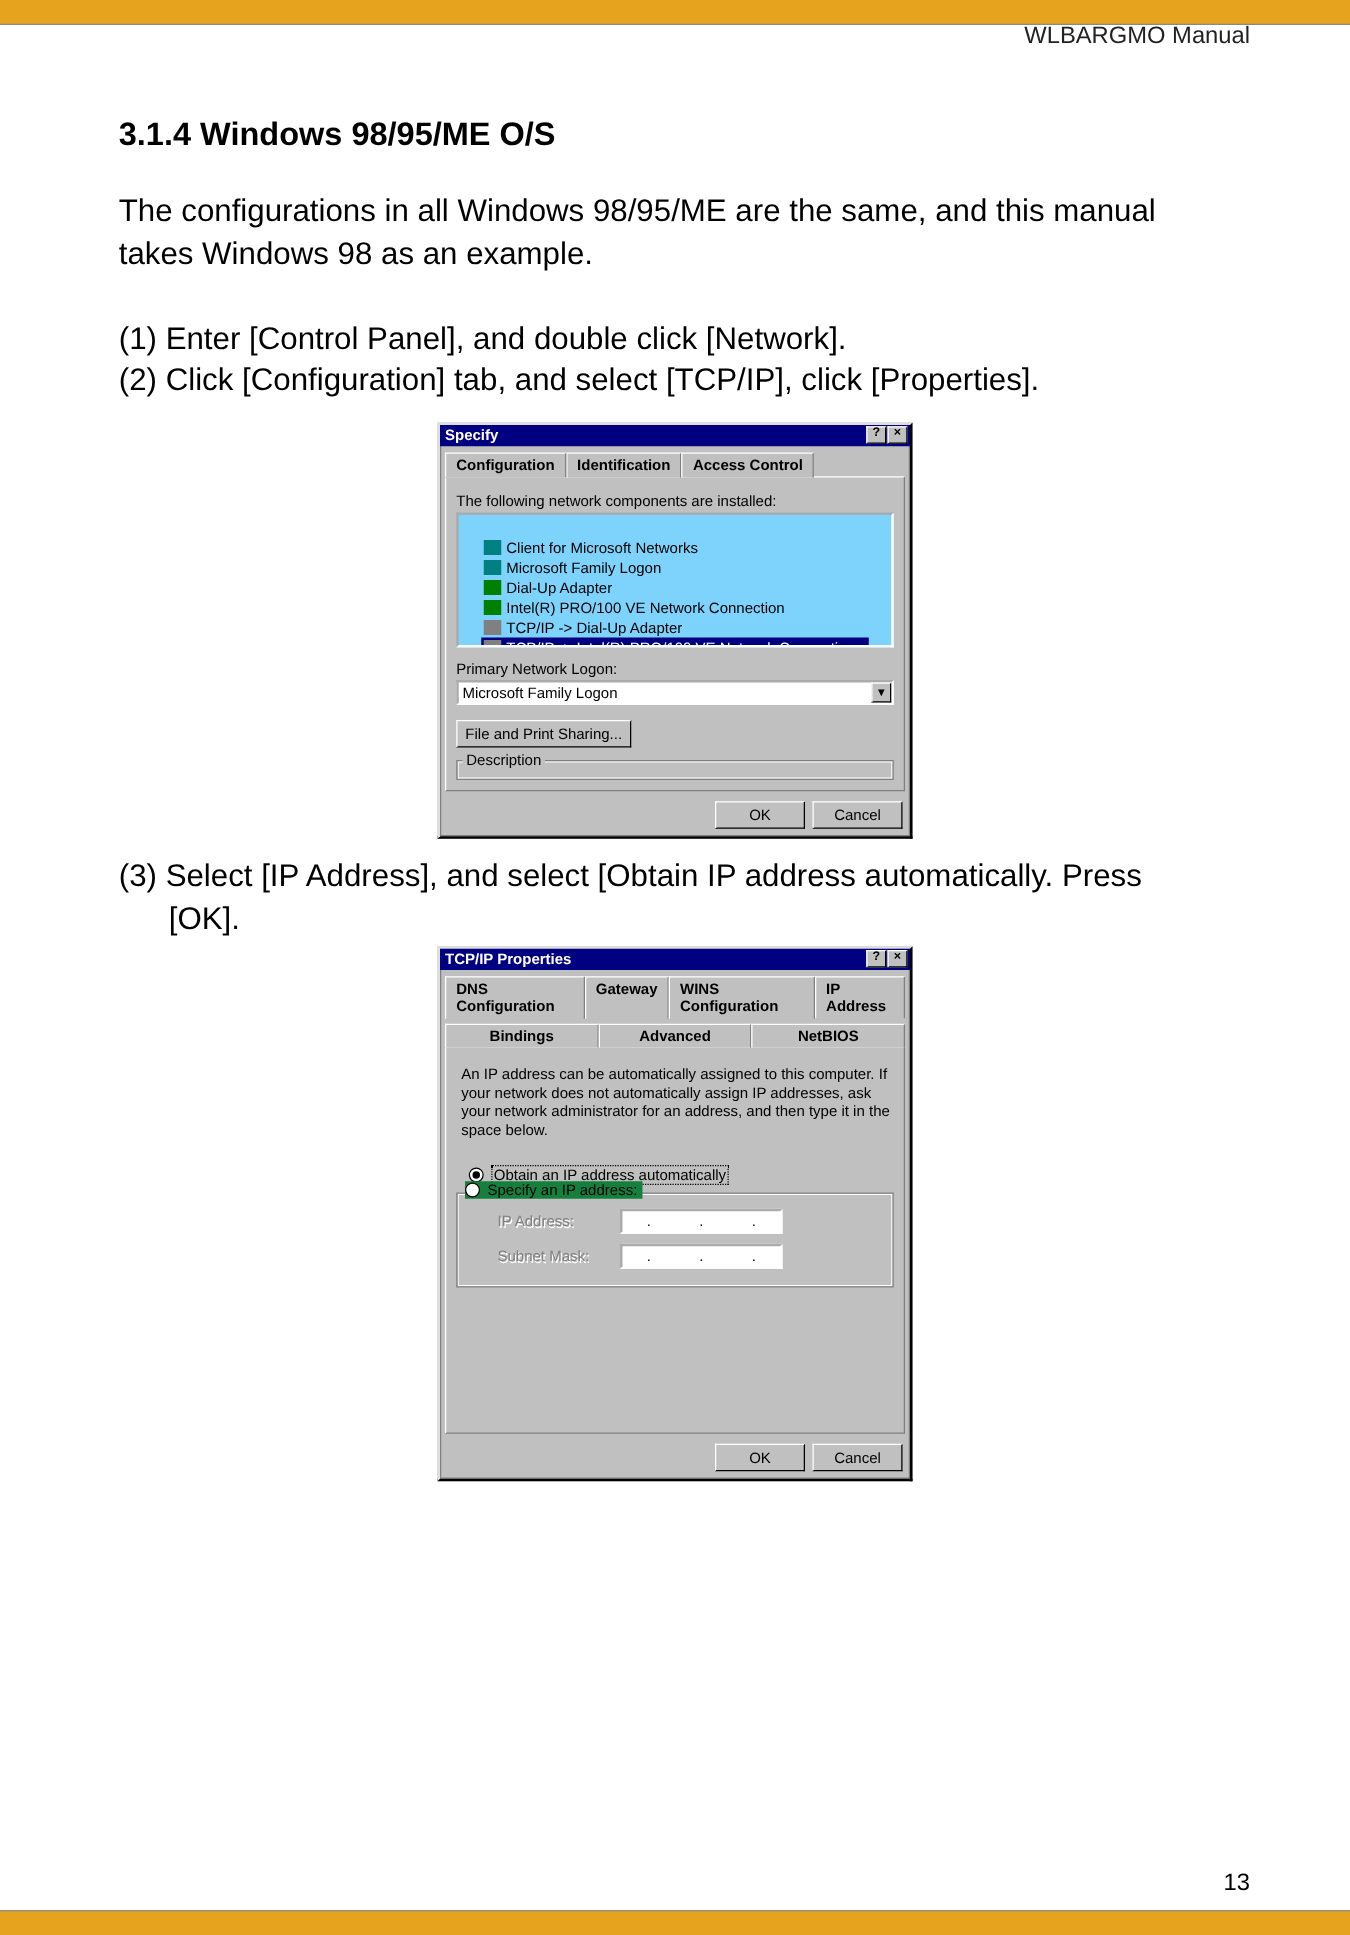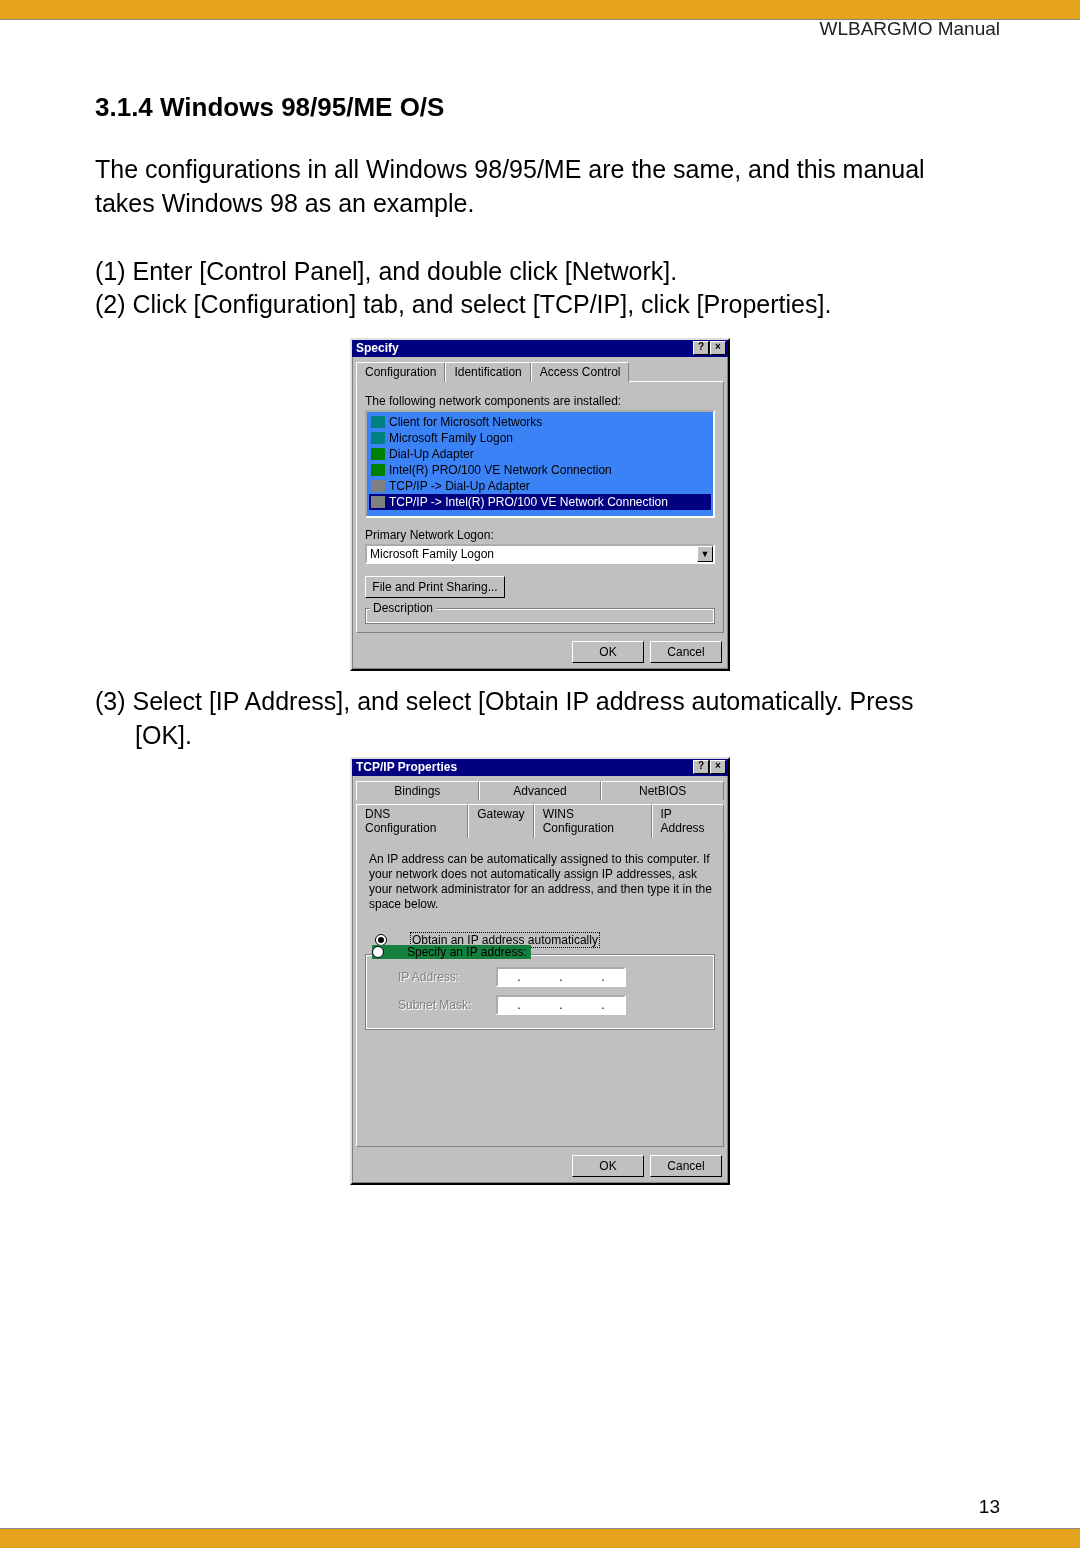--- a/index.html
+++ b/index.html
@@ -99,33 +99,34 @@
   }
   .tab {
     background:#c0c0c0;
     border:1px solid #808080;
     border-top-color:#fff; border-left-color:#fff;
     border-bottom:none;
     padding: 2px 8px;
     font-size:12px;
     position:relative;
     top:1px;
+    font-weight:bold;
   }
   .tab.active { z-index:2; border-bottom:1px solid #c0c0c0; }
   .tab-panel {
     margin: 0 4px 4px 4px;
     border:1px solid #808080;
     border-top-color:#fff; border-left-color:#fff;
     background:#c0c0c0;
     padding: 8px;
   }
   .sunken {
     border:2px inset #fff;
-    background:#3b82f6;
-    padding:2px;
+    background:#7dd3fc;
+    padding:18px;
   }
   .listitem { padding:1px 2px; display:flex; align-items:center; gap:4px; font-size:12px; }
   .listitem.sel { background:#000080; color:#fff; }
   .icon-sq { width:14px; height:12px; background:#008080; display:inline-block; }
   .icon-nic { width:14px; height:12px; background:#008000; display:inline-block; }
   .icon-proto { width:14px; height:12px; background:#808080; display:inline-block; }
   .btn98 {
     background:#c0c0c0;
     border:1px solid #000;
     border-top-color:#fff; border-left-color:#fff;
@@ -148,21 +149,21 @@
     padding: 6px 8px 8px 8px;
     margin-top:10px;
     position:relative;
   }
   .groupbox .legend {
     position:absolute; top:-8px; left:4px;
     background:#c0c0c0; padding:0 3px; font-size:12px;
   }
   .bottom-btns { display:flex; gap:6px; justify-content:flex-end; padding: 4px 6px 6px 6px; }
   .bottom-btns .btn98 { width:72px; }
-  .radio-row { display:flex; align-items:center; gap:23px; margin:6px 0 4px 10px; font-size:12px;}
+  .radio-row { display:flex; align-items:center; gap:6px; margin:6px 0 4px 10px; font-size:12px;}
   .radio-dot { width:12px;height:12px;border:1px solid #000;border-radius:50%;background:#fff;display:inline-flex;align-items:center;justify-content:center;}
   .radio-dot.on::after{content:"";width:6px;height:6px;background:#000;border-radius:50%;}
   .dotted-focus { border:1px dotted #000; padding:0 1px;}
   .disabled-text { color:#808080; text-shadow: 1px 1px 0 #fff; }
   .ip-box { display:flex; align-items:center; border:2px inset #fff; background:#fff; width:130px; height:20px; justify-content:space-around; font-size:12px;}
   .ip-box span{color:#000;}
   .ip-row{display:flex;align-items:center;gap:18px;margin:8px 0 6px 24px;}
   .desc-text{font-size:12px;line-height:1.25;}
 </style>
 </head>
@@ -244,30 +245,30 @@
   </p>
 
   <div class="dlg" style="margin-top:4px;">
     <div class="titlebar">
       <span>TCP/IP Properties</span>
       <div class="title-btns">
         <div class="title-btn">?</div>
         <div class="title-btn">×</div>
       </div>
     </div>
-    <div class="tabstrip" style="justify-content:space-between;">
-      <div class="tab" style="flex:1;text-align:center;">Bindings</div>
-      <div class="tab" style="flex:1;text-align:center;">Advanced</div>
-      <div class="tab" style="flex:1;text-align:center;">NetBIOS</div>
-    </div>
     <div class="tabstrip">
       <div class="tab">DNS Configuration</div>
       <div class="tab">Gateway</div>
       <div class="tab">WINS Configuration</div>
       <div class="tab active">IP Address</div>
+    </div>
+    <div class="tabstrip" style="justify-content:space-between;">
+      <div class="tab" style="flex:1;text-align:center;">Bindings</div>
+      <div class="tab" style="flex:1;text-align:center;">Advanced</div>
+      <div class="tab" style="flex:1;text-align:center;">NetBIOS</div>
     </div>
     <div class="tab-panel" style="min-height:310px;">
       <div class="desc-text" style="margin:6px 0 20px 4px;">An IP address can be automatically assigned to this computer. If your network does not automatically assign IP addresses, ask your network administrator for an address, and then type it in the space below.</div>
 
       <div class="radio-row">
         <span class="radio-dot on"></span>
         <span class="dotted-focus">Obtain an IP address automatically</span>
       </div>
 
       <div class="groupbox" style="margin-top:6px;padding-top:2px;">

